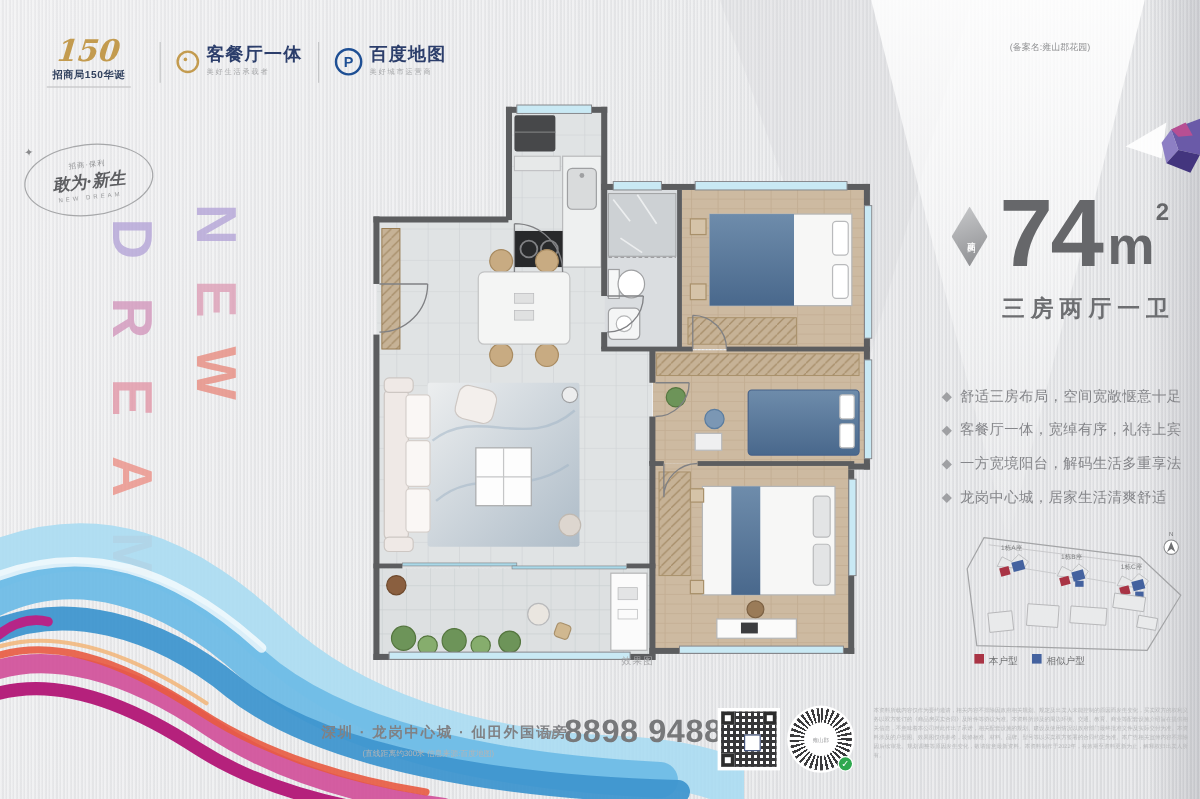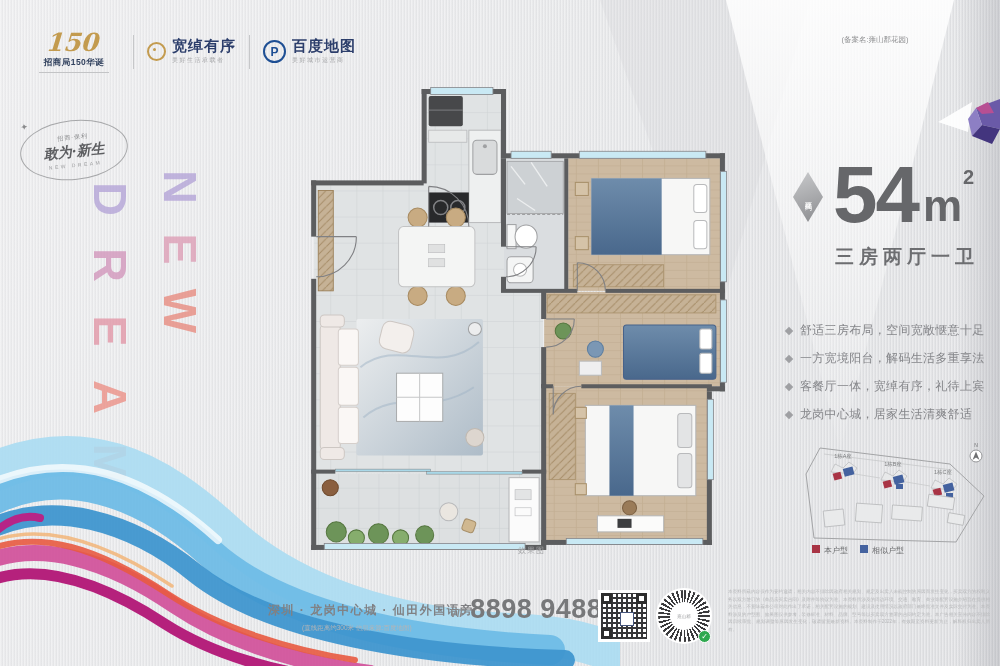--- a/index.html
+++ b/index.html
@@ -116,21 +116,21 @@
   <div class="abs brand-bar">
     <div class="anniv">
       <span class="anniv-num">150</span>
       <span class="anniv-label">招商局150华诞</span>
       <span class="anniv-rule"></span>
     </div>
     <div class="vdiv"></div>
     <div class="logo-unit">
       <span class="ring-icon"></span>
       <span>
-        <span class="logo-name">宽绰有序</span>
+        <span class="logo-name">客餐厅一体</span>
         <span class="logo-tag">美好生活承载者</span>
       </span>
     </div>
     <div class="vdiv"></div>
     <div class="logo-unit">
       <span class="p-icon">P</span>
       <span>
         <span class="logo-name">百度地图</span>
         <span class="logo-tag">美好城市运营商</span>
       </span>
@@ -167,39 +167,39 @@
     <polygon points="40,14 46,31 36,42 32,25" fill="#8d7fc4"></polygon>
     <polygon points="46,31 64,35 56,50 36,42" fill="#43357e"></polygon>
     <polygon points="40,14 52,8 58,19 46,20" fill="#b74f93"></polygon>
   </svg>
 
   <div class="abs area">
     <div class="area-row">
       <div class="gem-badge">
         <span>建面约</span>
       </div>
-      <span class="area-val">54</span>
+      <span class="area-val">74</span>
       <span class="area-unit">m</span>
       <span class="area-sup">2</span>
     </div>
     <div class="area-layout">三房两厅一卫</div>
   </div>
 
   <ul class="abs features">
     <li>
         <span class="blt"></span>
         <span>舒适三房布局，空间宽敞惬意十足</span>
       </li>
     <li>
         <span class="blt"></span>
-        <span>一方宽境阳台，解码生活多重享法</span>
+        <span>客餐厅一体，宽绰有序，礼待上宾</span>
       </li>
     <li>
         <span class="blt"></span>
-        <span>客餐厅一体，宽绰有序，礼待上宾</span>
+        <span>一方宽境阳台，解码生活多重享法</span>
       </li>
     <li>
         <span class="blt"></span>
         <span>龙岗中心城，居家生活清爽舒适</span>
       </li>
   </ul>
 
   <svg class="abs" style="left:278px;top:86px;" width="452" height="474" viewBox="0 0 450 472">
     <defs>
       <pattern id="tileP" width="26" height="26" patternUnits="userSpaceOnUse">

